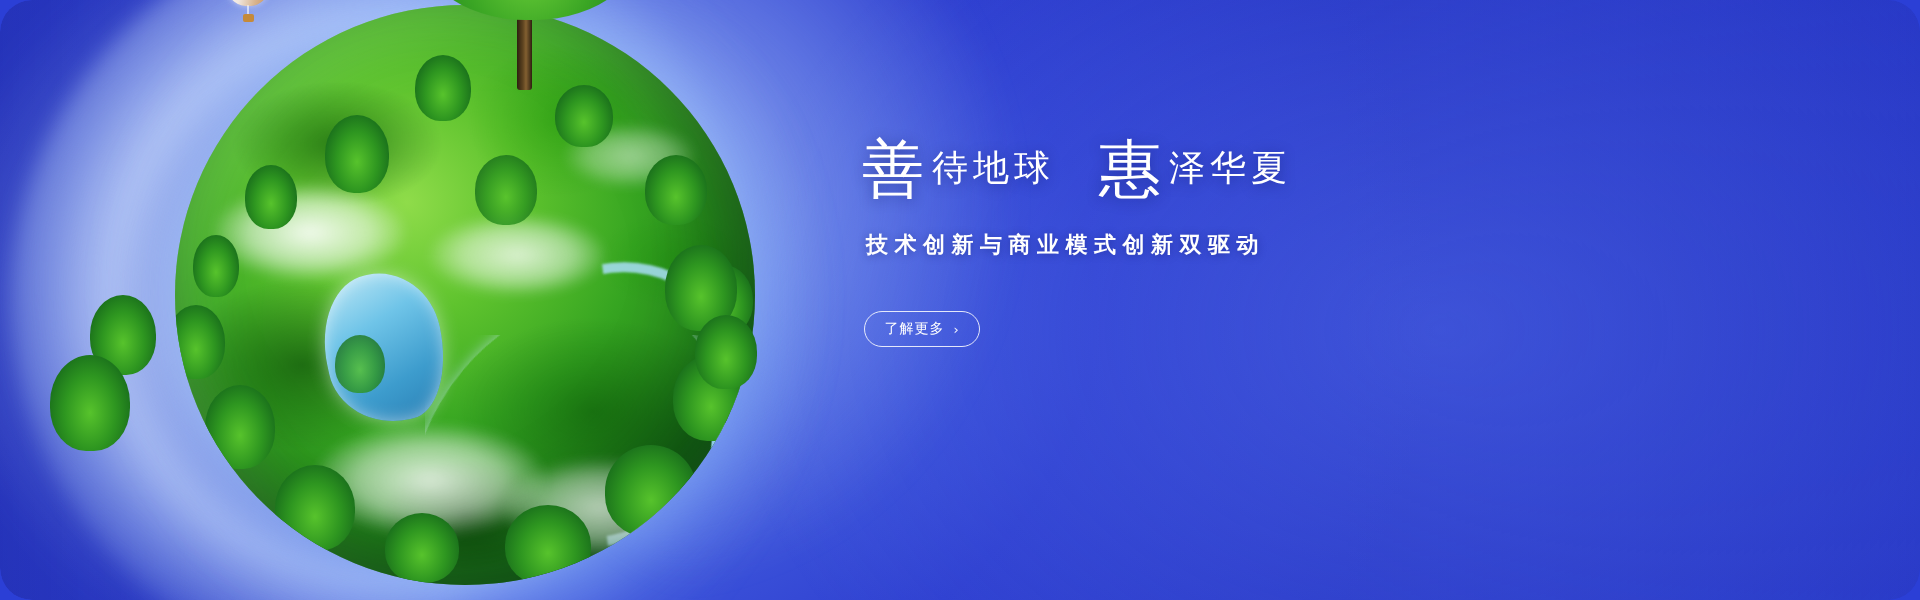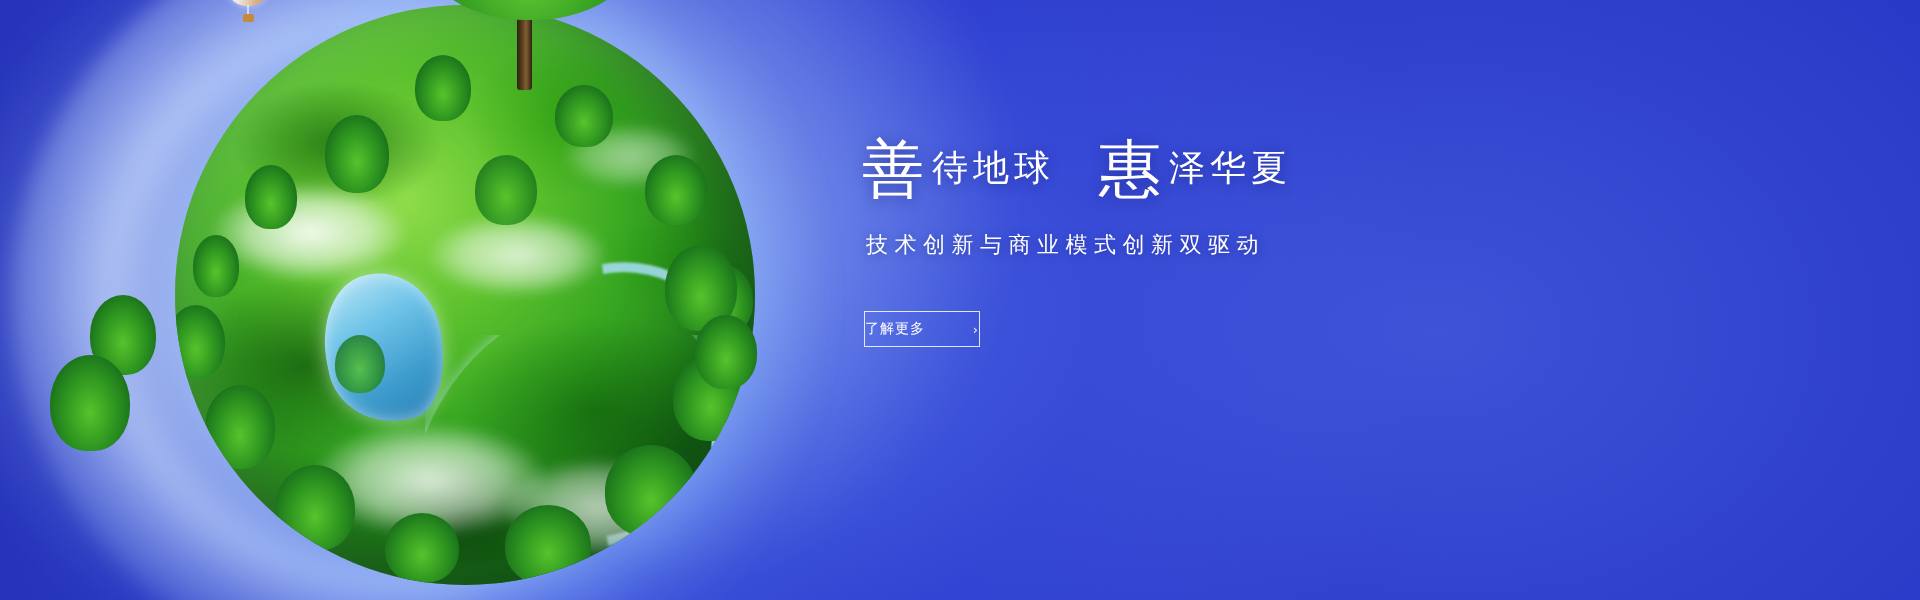--- a/index.html
+++ b/index.html
@@ -1,15 +1,15 @@
 <!DOCTYPE html>
 <html><head>
 <meta charset="utf-8">
 <style>
-  * { margin:0; padding:0; box-sizing:border-box; }
+  * { margin:0; padding:0; box-sizing:border-box;border-radius:32px; }
   html, body { width:1920px; height:600px; overflow:hidden; }
   body {
     font-family:"DejaVu Sans","Liberation Sans",sans-serif;
     background:#2b3fd6;
   }
 
   .banner {
     position:relative;
     width:1920px; height:600px;
     overflow:hidden;
@@ -223,21 +223,21 @@
   }
   .hl-gap { display:inline-block; width:44px; }
 
   .subtitle {
     position:absolute;
     left:4px; top:230px;
     color:#ffffff;
     font-size:22px;
     letter-spacing:6.5px;
     white-space:nowrap;
-    font-weight:400;
+    font-weight:700;
     text-shadow:0 1px 8px rgba(10,20,90,0.40);
     text-align:right;
   }
 
   .desc {
     position:absolute;
     left:4px; top:272px;
     color:#eef2ff;
     font-size:16px;
     letter-spacing:0.6px;
@@ -250,21 +250,21 @@
     position:absolute;
     left:2px; top:311px;
     width:116px; height:36px;
     border:1px solid rgba(255,255,255,0.85);
     background:transparent;
     color:#ffffff;
     font-size:14px;
     letter-spacing:1px;
     display:flex;
     align-items:center;
-    justify-content:space-between;
+    justify-content:center;
     gap:9px;
     cursor:pointer;
     font-family:"DejaVu Sans","Liberation Sans",sans-serif;
   }
   .cta-arrow { font-size:13px; line-height:1; opacity:.95; }
 </style>
 </head>
 <body>
 
 <div class="banner">

